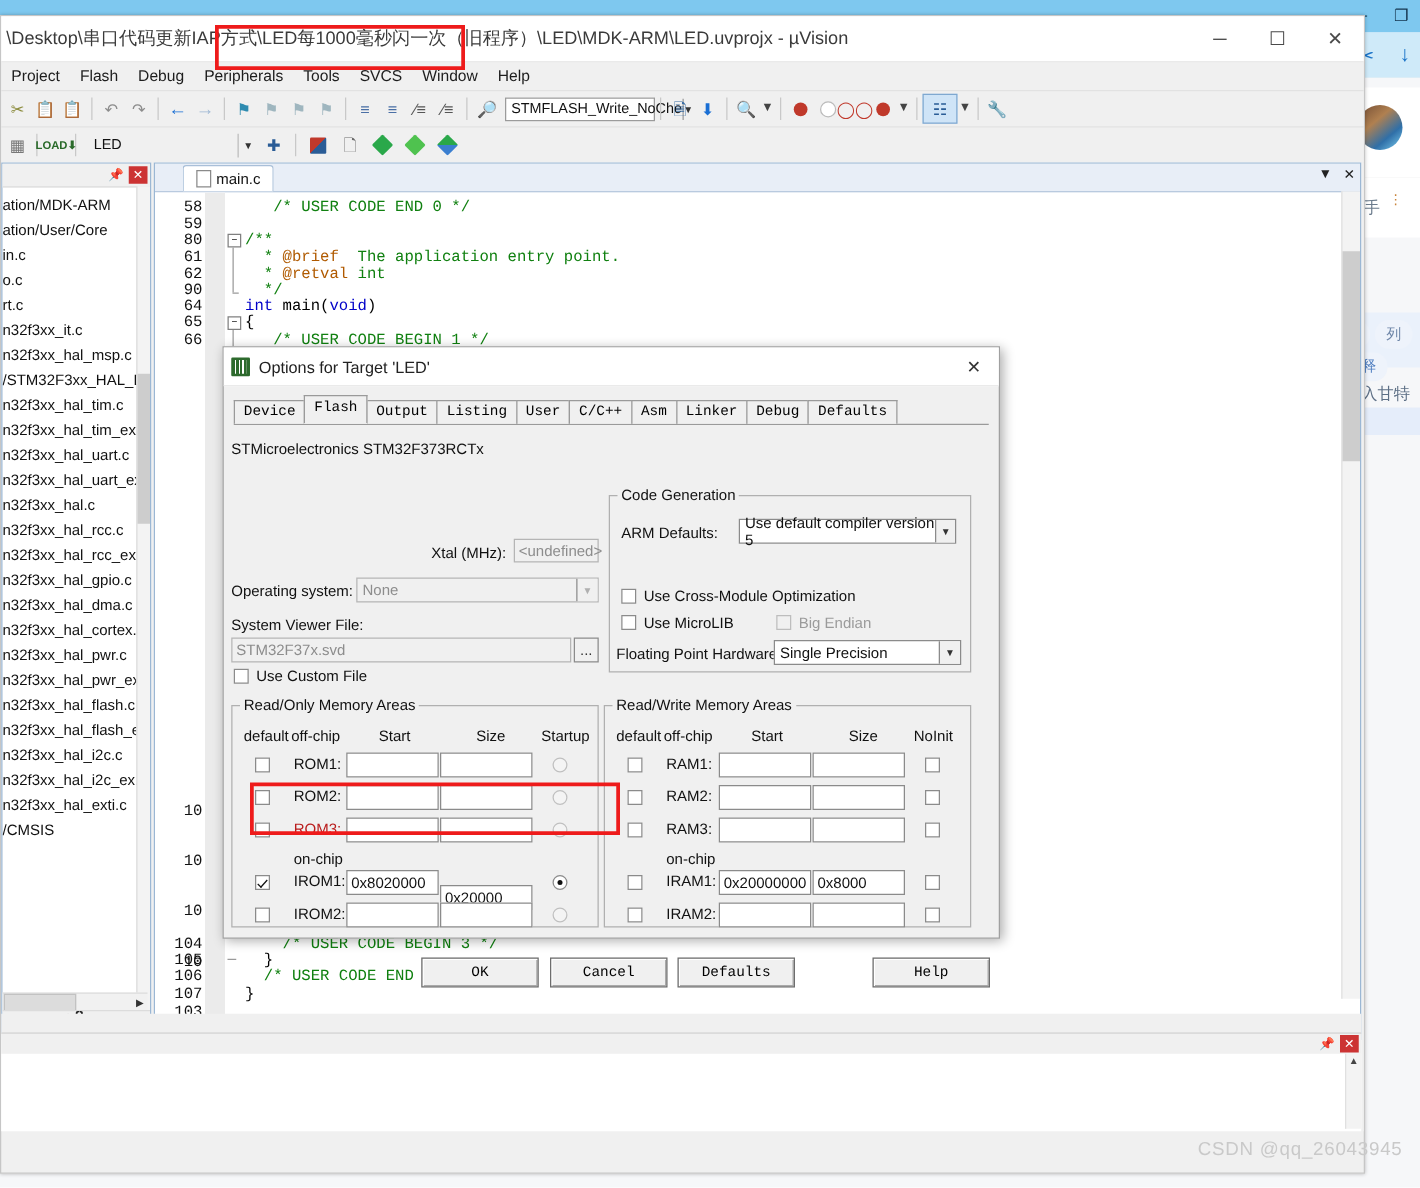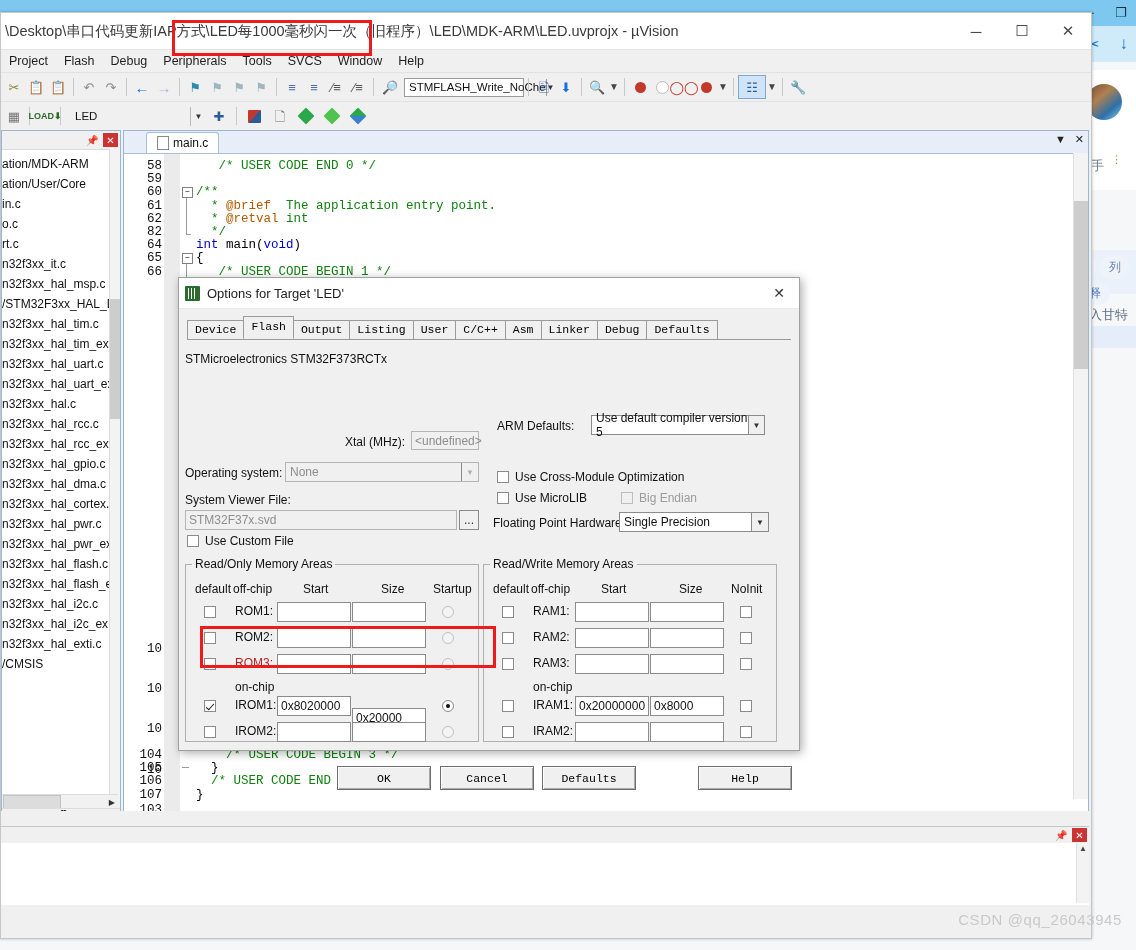--- a/index.html
+++ b/index.html
@@ -409,28 +409,28 @@
         </div>
       </div>
       <div class="code" id="code-host">
         <div class="gutter"></div>
         <div class="gut-strip"></div>
         <div class="fold-col"></div>
       <div class="ln" style="top: 5px;">58</div>
           <div class="cl c-cmt" style="top: 5px;">   /* USER CODE END 0 */</div>
           <div class="ln" style="top: 18.2px;">59</div>
           <div class="cl c-plain" style="top: 18.2px;"></div>
-          <div class="ln" style="top: 31.4px;">60</div>
+          <div class="ln" style="top: 31.4px;">80</div>
           <div class="cl c-cmt" style="top: 31.4px;">/**</div>
           <div class="fold-box" style="top: 33.4px; left: 58px;">−</div>
           <div class="ln" style="top: 44.6px;">61</div>
           <div class="cl c-cmt" style="top: 44.6px;"><span class="c-cmt">  * </span><span class="c-tag">@brief</span><span class="c-cmt">  The application entry point.</span></div>
           <div class="ln" style="top: 57.8px;">62</div>
           <div class="cl c-cmt" style="top: 57.8px;"><span class="c-cmt">  * </span><span class="c-tag">@retval</span><span class="c-cmt"> int</span></div>
-          <div class="ln" style="top: 71px;">82</div>
+          <div class="ln" style="top: 71px;">90</div>
           <div class="cl c-cmt" style="top: 71px;">  */</div>
           <div class="ln" style="top: 84.2px;">64</div>
           <div class="cl c-plain" style="top: 84.2px;"><span class="c-key">int</span> main(<span class="c-key">void</span>)</div>
           <div class="ln" style="top: 97.4px;">65</div>
           <div class="cl c-plain" style="top: 97.4px;">{</div>
           <div class="fold-box" style="top: 99.4px; left: 58px;">−</div>
           <div class="ln" style="top: 110.6px;">66</div>
           <div class="cl c-cmt" style="top: 110.6px;">   /* USER CODE BEGIN 1 */</div>
           <div class="fold-line" style="left: 62px; top: 44.4px; height: 36px;"></div>
           <div class="fold-end" style="left: 62px; top: 80.4px;"></div>
@@ -508,20 +508,23 @@
       <span class="arrow">▼</span>
     </div>
 
     <div class="fld" style="position:absolute;left:6px;top:153px;">System Viewer File:</div>
     <div class="tinput dis" style="position:absolute;left:6px;top:170px;width:272px;height:20px;">STM32F37x.svd</div>
     <div class="tinput" style="position:absolute;left:280px;top:170px;width:20px;height:20px;background:#f0f0f0;justify-content:center;color:#333;">...</div>
 
     <span class="cb" style="position:absolute;left:8px;top:195px;"></span>
     <span class="lbl" style="position:absolute;left:26px;top:194px;">Use Custom File</span>
 
+    <div class="gbox" style="left:308px;top:56px;width:288px;height:140px;">
+      <span class="gbox-legend">Code Generation</span>
+    </div>
     <div class="fld" style="position:absolute;left:318px;top:79px;">ARM Defaults:</div>
     <div class="tcombo" style="position:absolute;left:412px;top:75px;width:174px;height:20px;">
       <span>Use default compiler version 5</span>
       <span class="arrow">▼</span>
     </div>
     <span class="cb" style="position:absolute;left:318px;top:131px;"></span>
     <span class="lbl" style="position:absolute;left:336px;top:130px;">Use Cross-Module Optimization</span>
     <span class="cb" style="position:absolute;left:318px;top:152px;"></span>
     <span class="lbl" style="position:absolute;left:336px;top:151px;">Use MicroLIB</span>
     <span class="cb dis" style="position:absolute;left:442px;top:152px;"></span>

